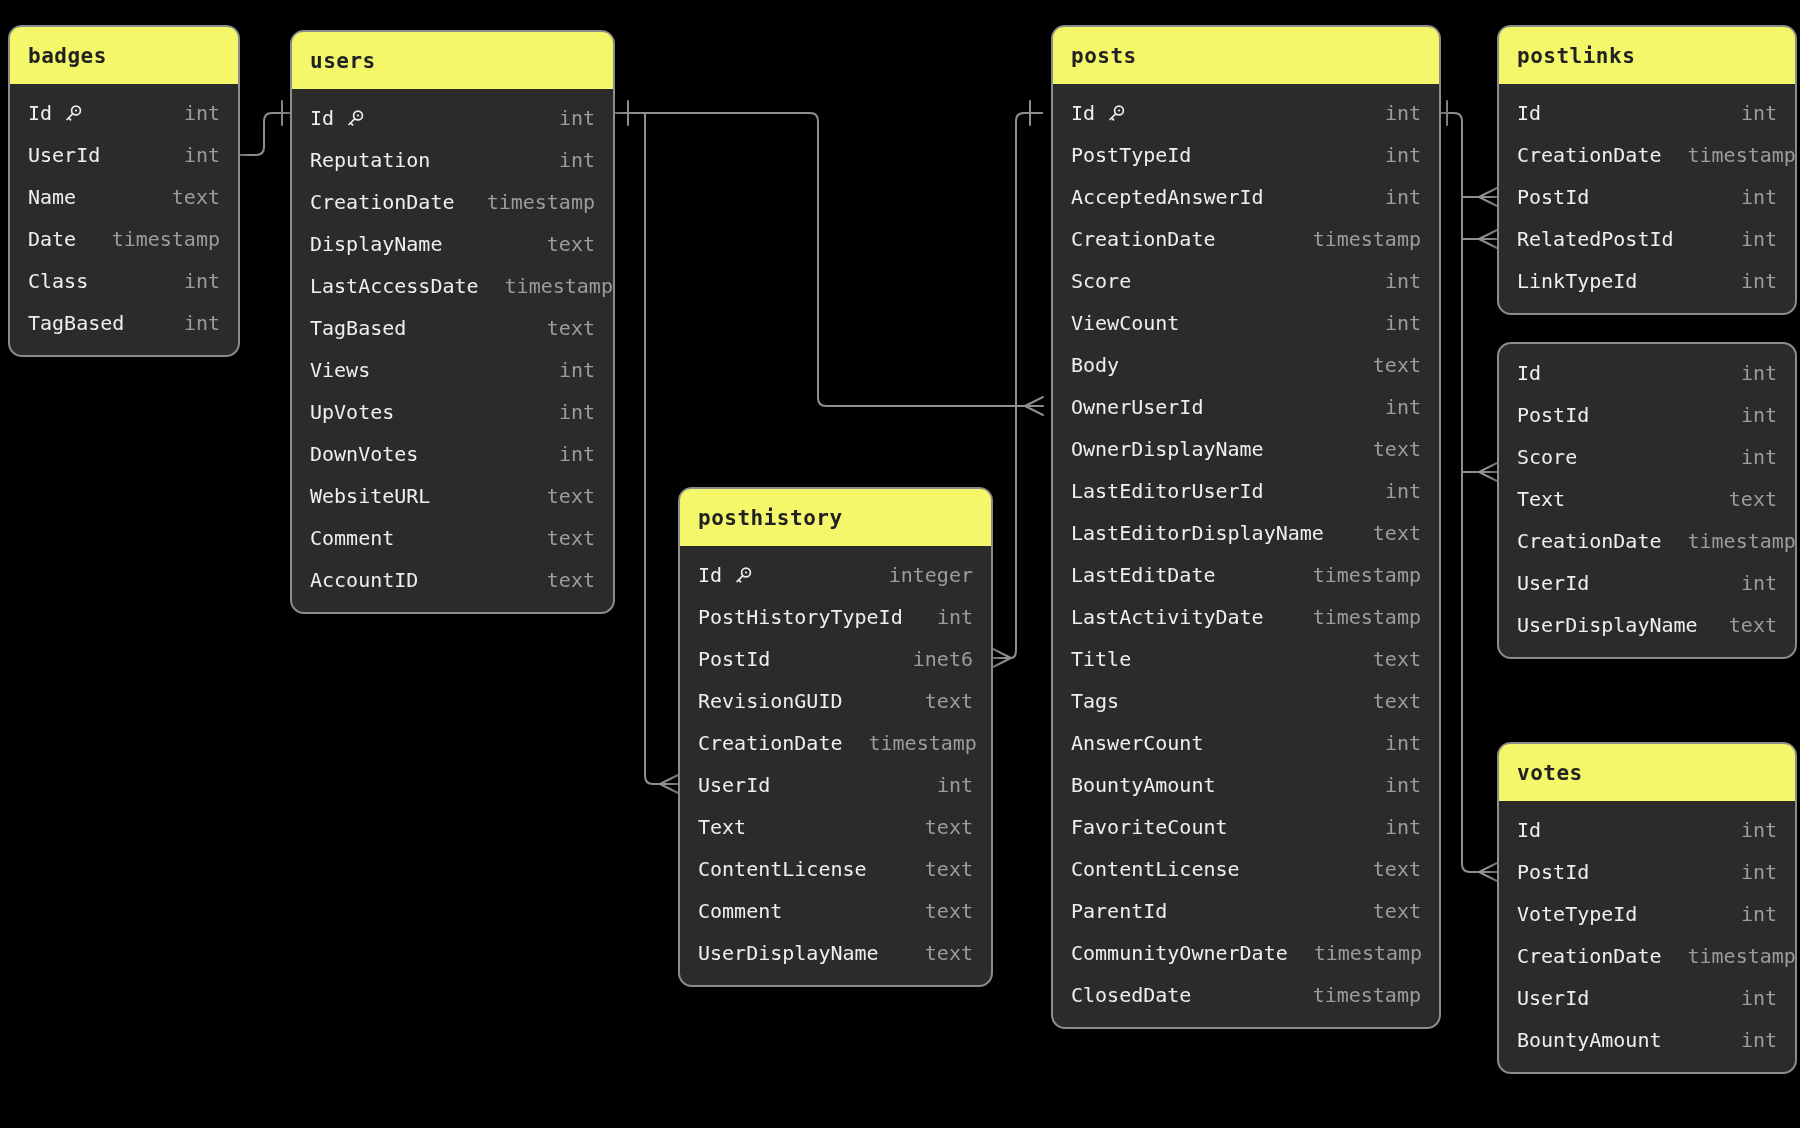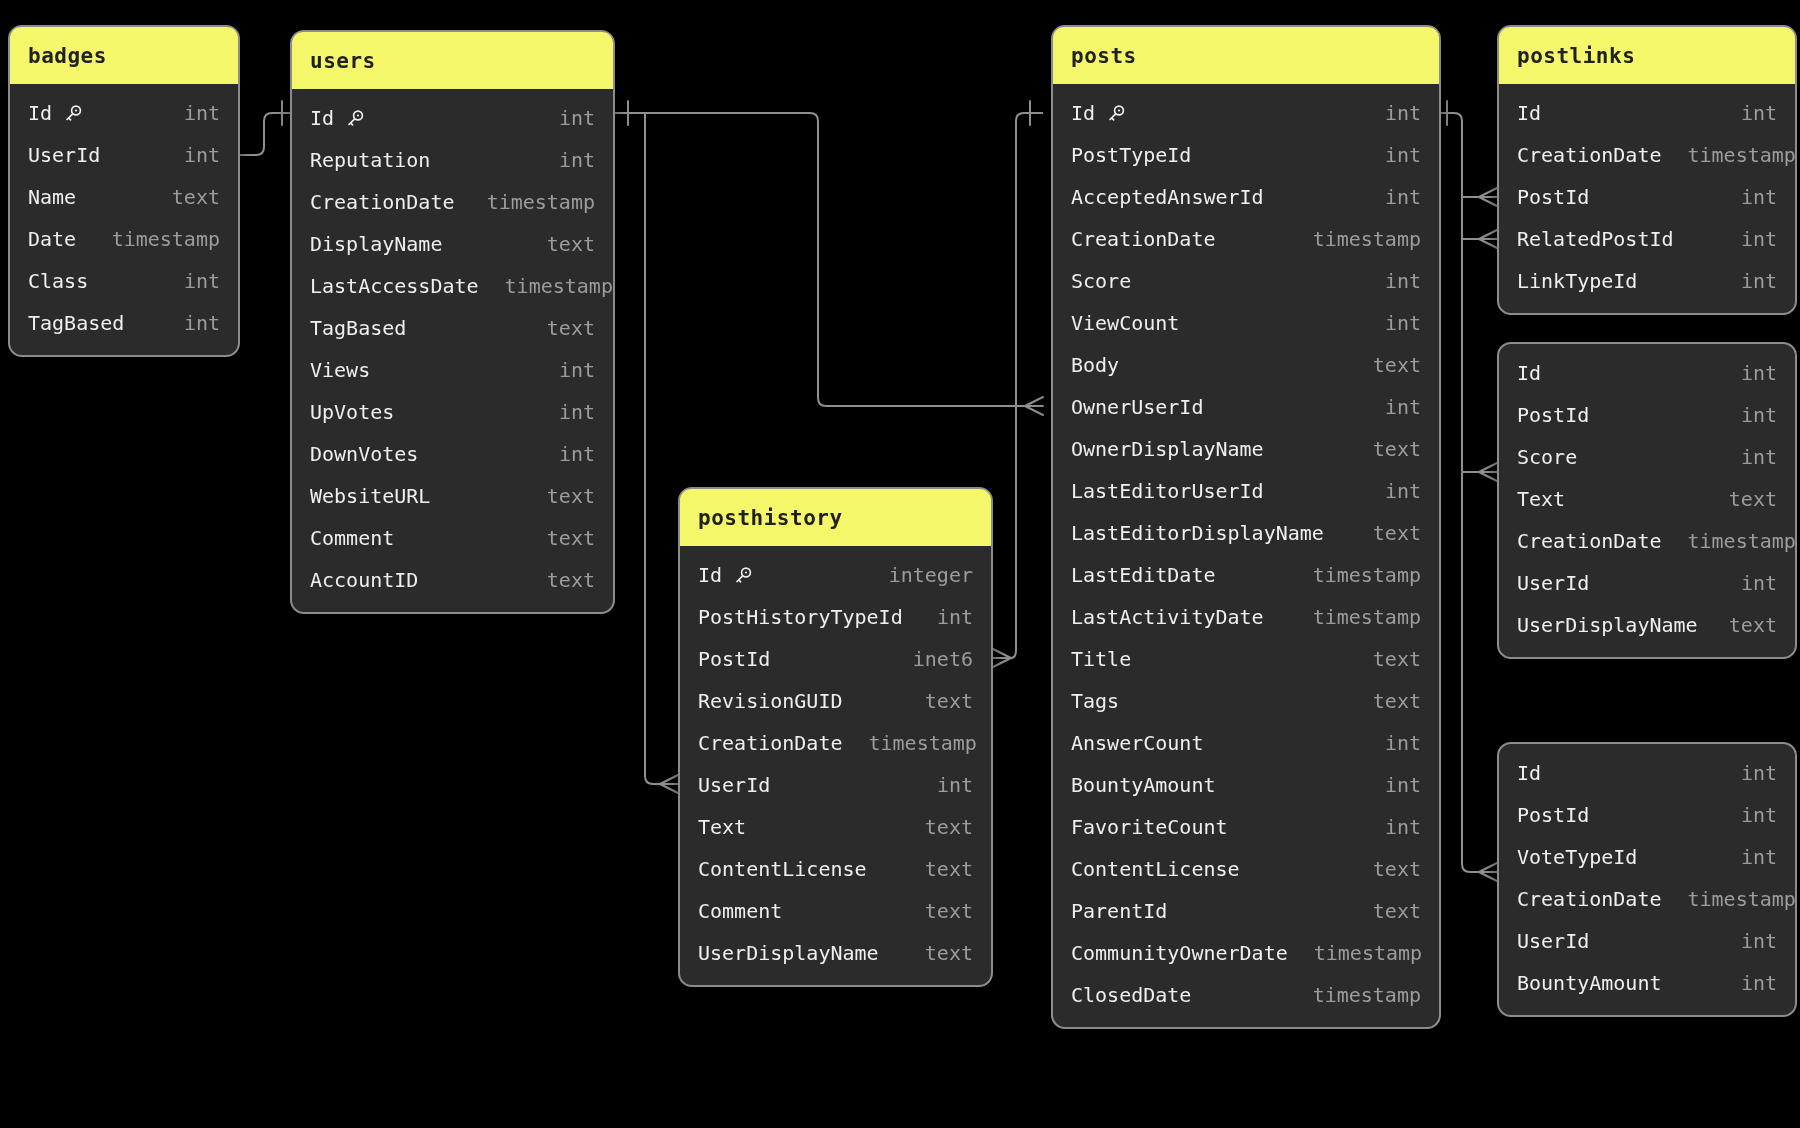--- a/index.html
+++ b/index.html
@@ -374,20 +374,23 @@
             <span class="fname"><span>UserId</span></span>
             <span class="ftype">int</span>
           </div>
           <div class="trow">
             <span class="fname"><span>UserDisplayName</span></span>
             <span class="ftype">text</span>
           </div>
         </div>
       </div>
       <div class="table" style="left: 1497px; top: 742px; width: 300px;">
+        <div class="thead">
+          <span class="ttitle">votes</span>
+        </div>
         <div class="tbody">
           <div class="trow">
             <span class="fname"><span>Id</span></span>
             <span class="ftype">int</span>
           </div>
           <div class="trow">
             <span class="fname"><span>PostId</span></span>
             <span class="ftype">int</span>
           </div>
           <div class="trow">

